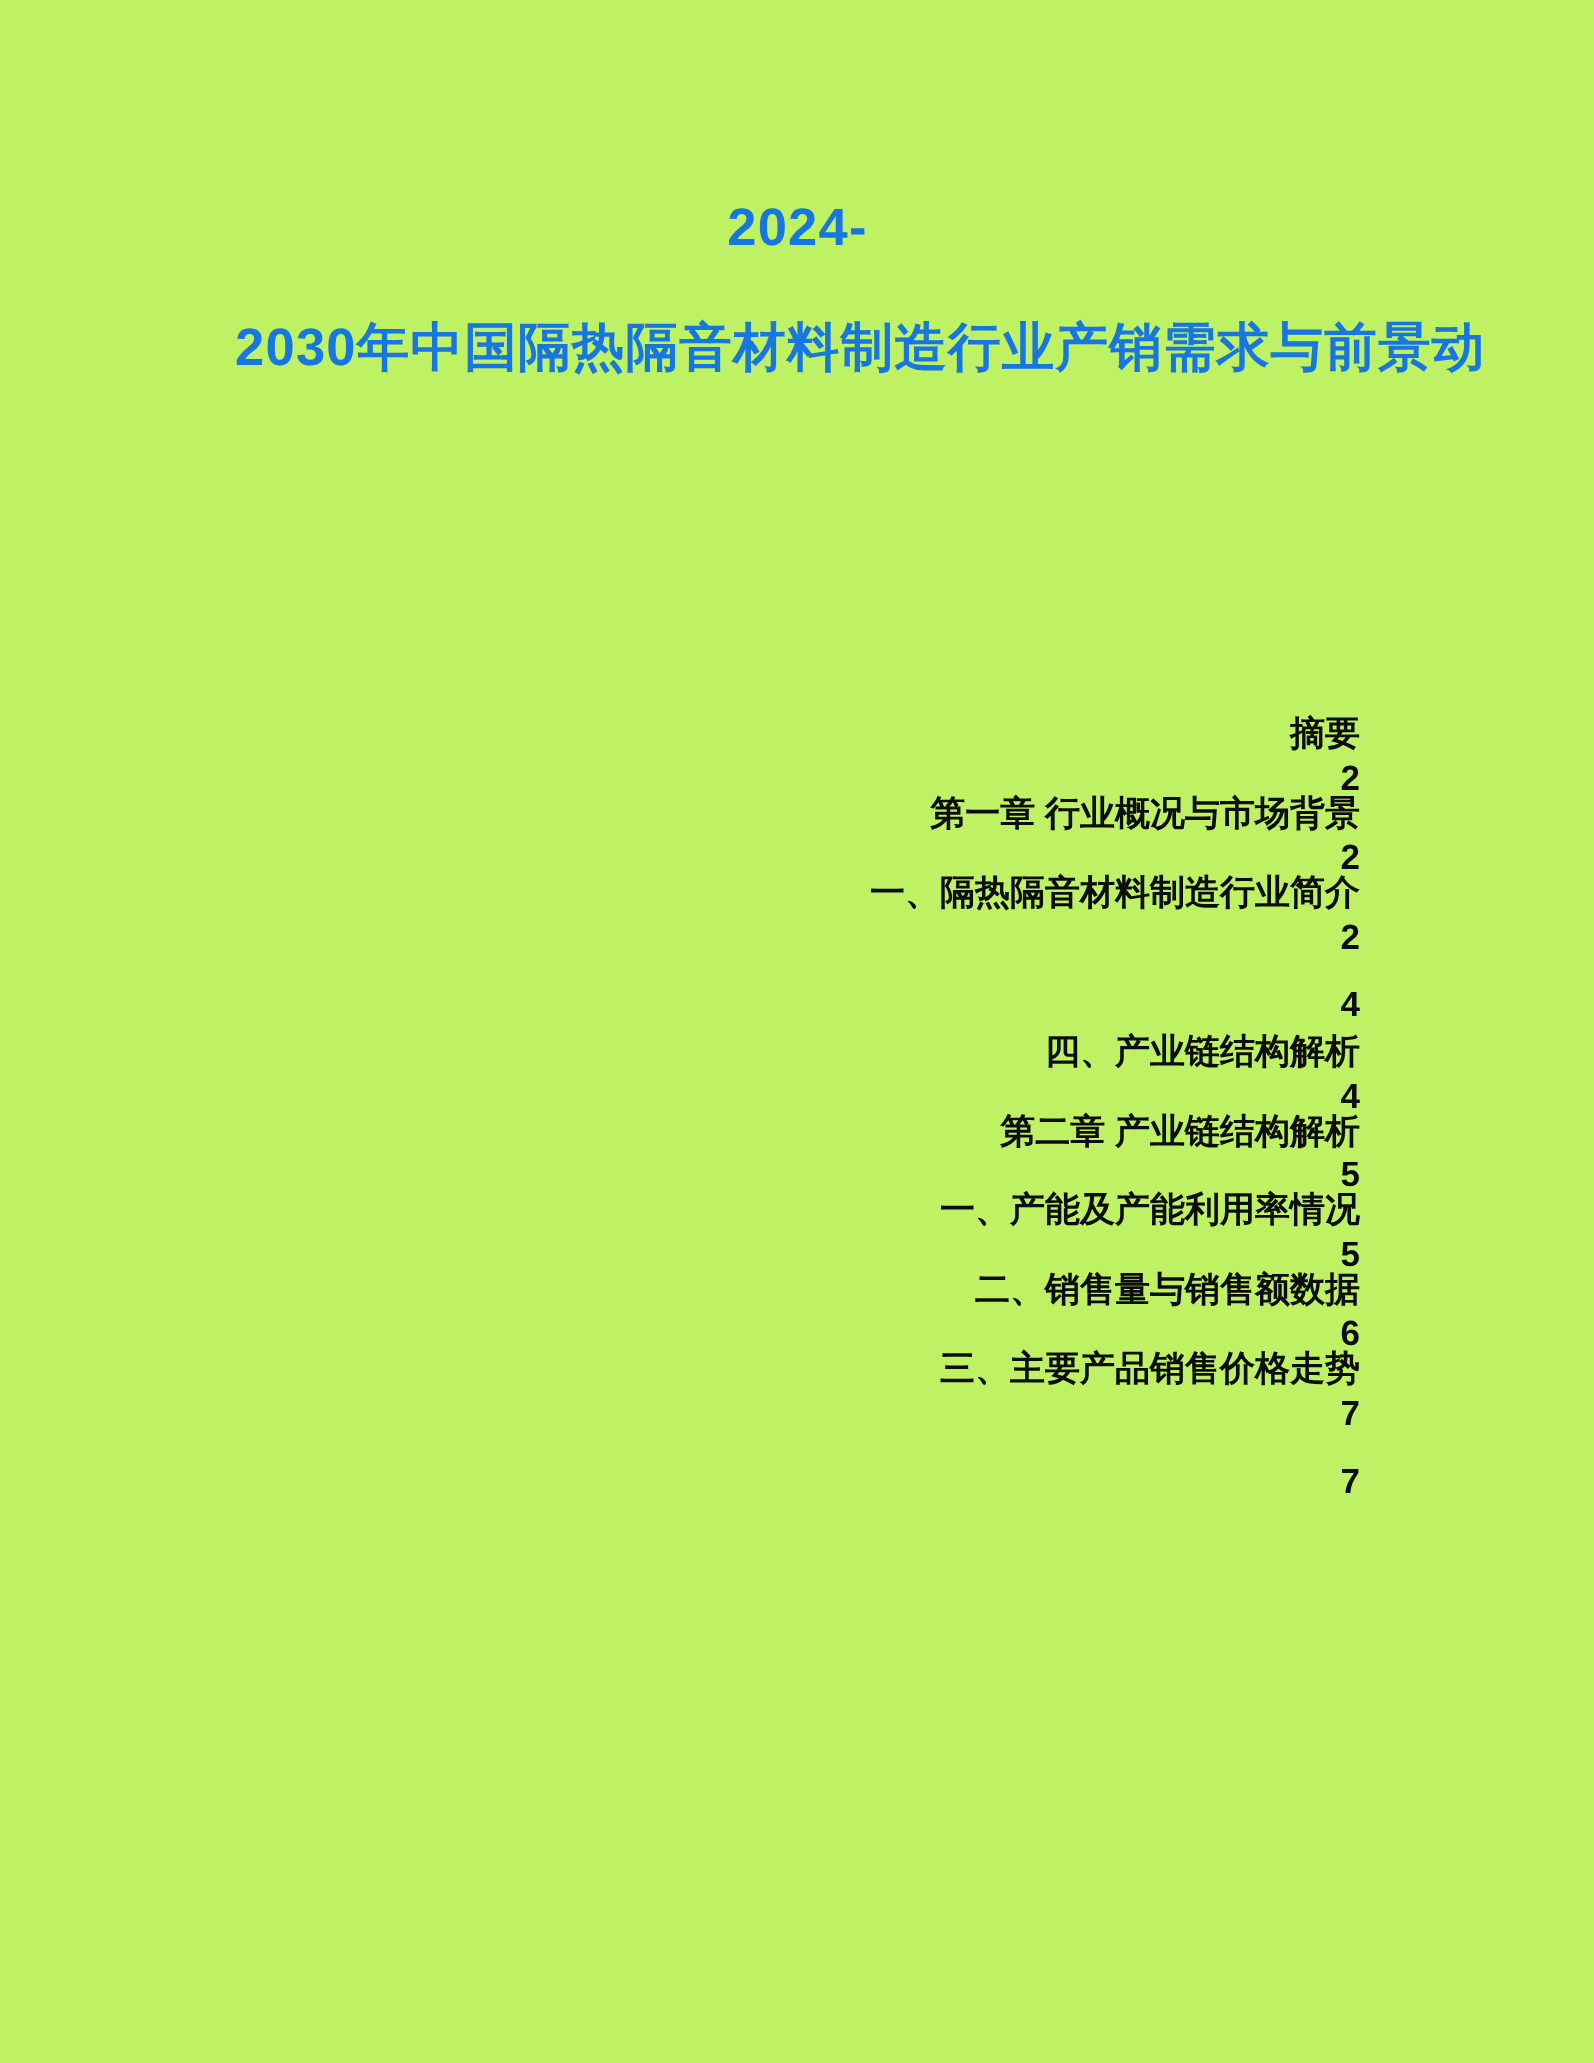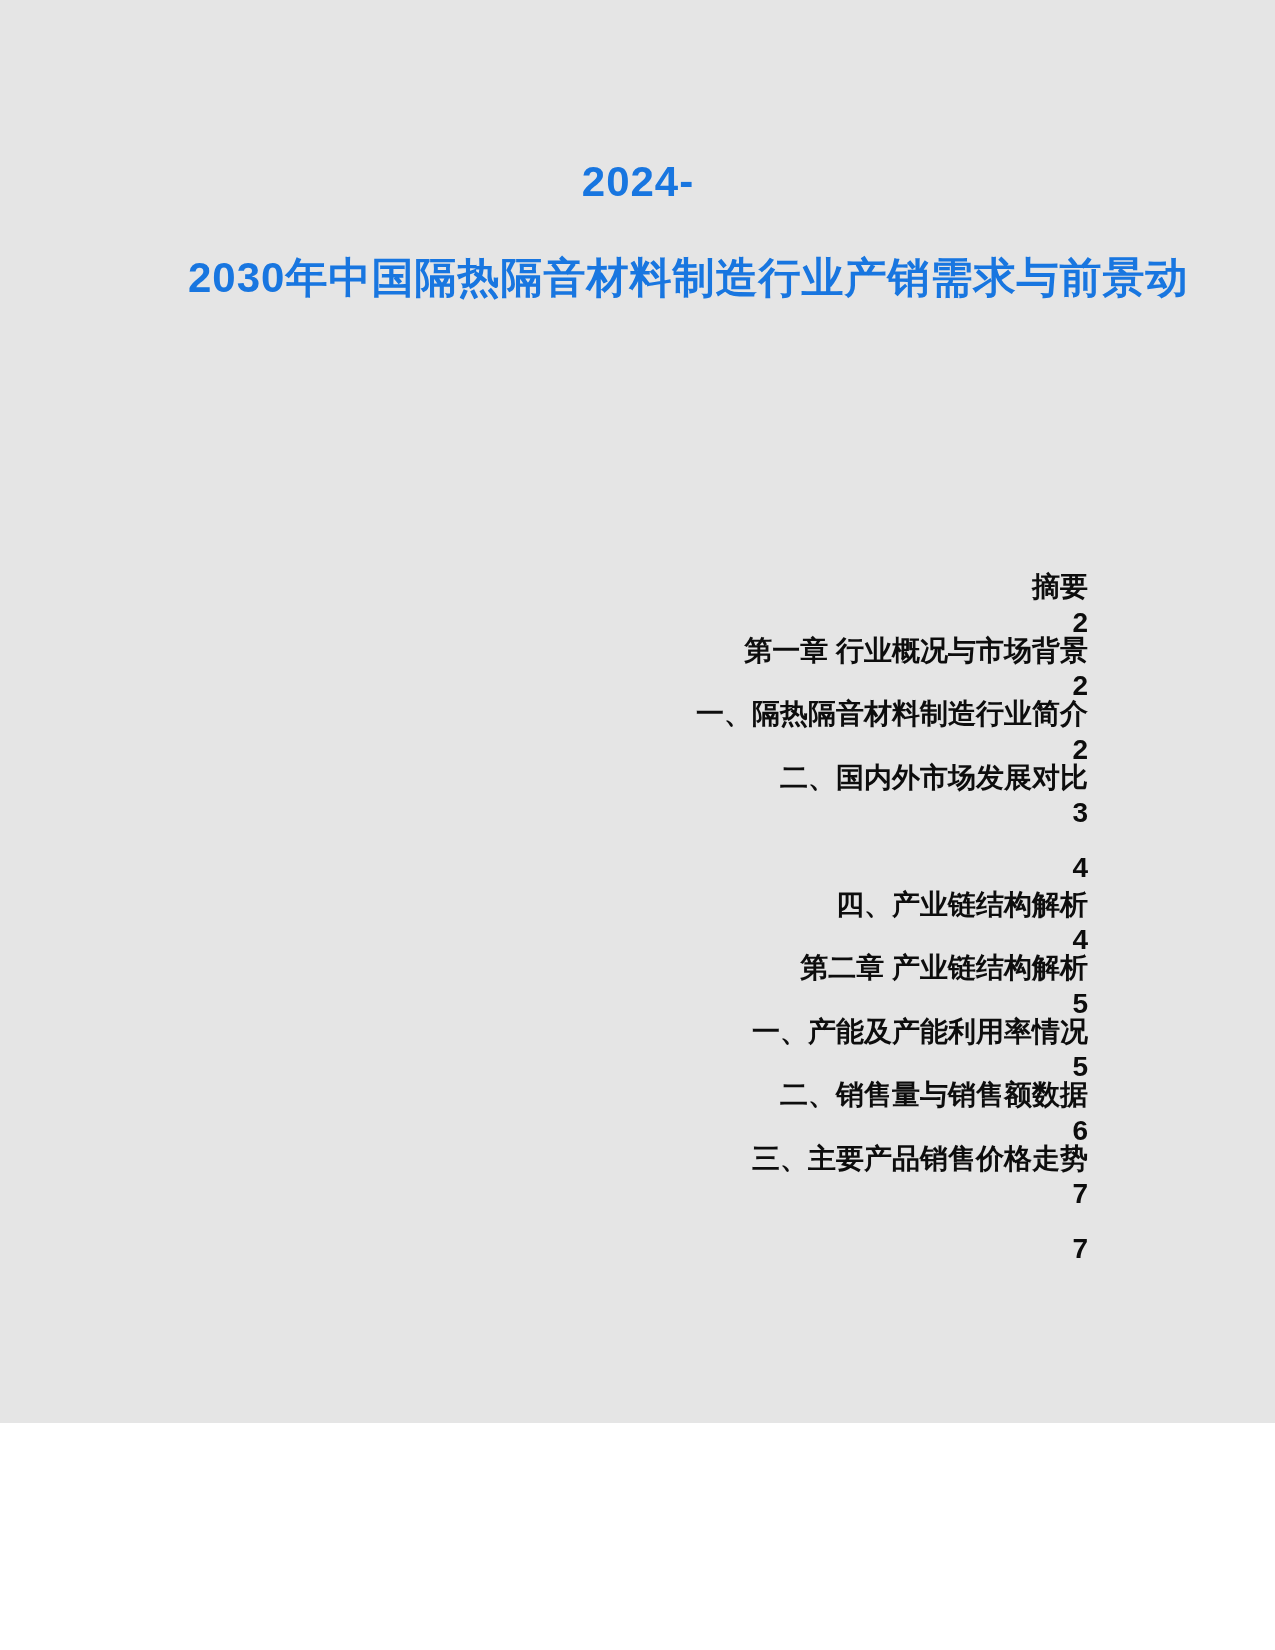--- a/index.html
+++ b/index.html
@@ -3,23 +3,23 @@
 <meta charset="utf-8">
 <style>
   html, body {
     margin: 0;
     padding: 0;
     background: #ffffff;
   }
   .page {
     position: relative;
     width: 1275px;
-    height: 1423px;
+    height: 1650px;
     margin: 0 auto;
-    background: #e5e5e5;
+    background: #bef264;
     overflow: hidden;
     font-family: "Liberation Sans", "DejaVu Sans", sans-serif;
     box-sizing: border-box;
   }
   
   .doc-title {
     margin: 134px 187px 0 188px; 
     text-align: center;
     font-size: 42px;
     font-weight: bold;
@@ -94,25 +94,20 @@
       <span class="toc-dots"></span>
       <span class="toc-page">2</span>
     </div>
 
     <div class="toc-row lvl1">
       <span class="toc-label">一、隔热隔音材料制造行业简介</span>
       <span class="toc-dots"></span>
       <span class="toc-page">2</span>
     </div>
 
-    <div class="toc-row lvl1">
-      <span class="toc-label">二、国内外市场发展对比</span>
-      <span class="toc-dots"></span>
-      <span class="toc-page">3</span>
-    </div>
 
     <div class="toc-row lvl1">
       <span class="toc-dots"></span>
       <span class="toc-page">4</span>
     </div>
 
     <div class="toc-row lvl1">
       <span class="toc-label">四、产业链结构解析</span>
       <span class="toc-dots"></span>
       <span class="toc-page">4</span>

